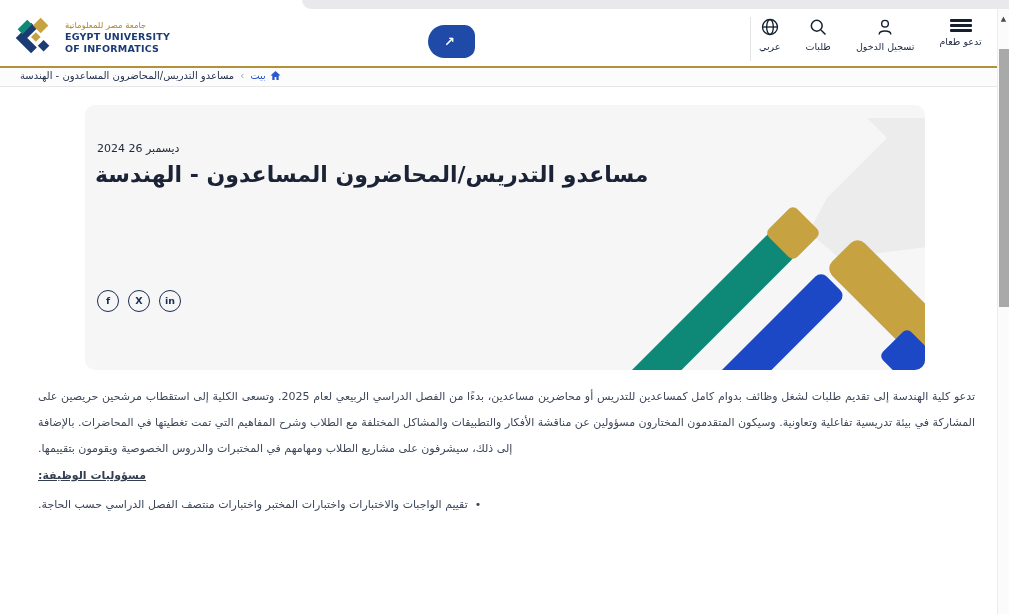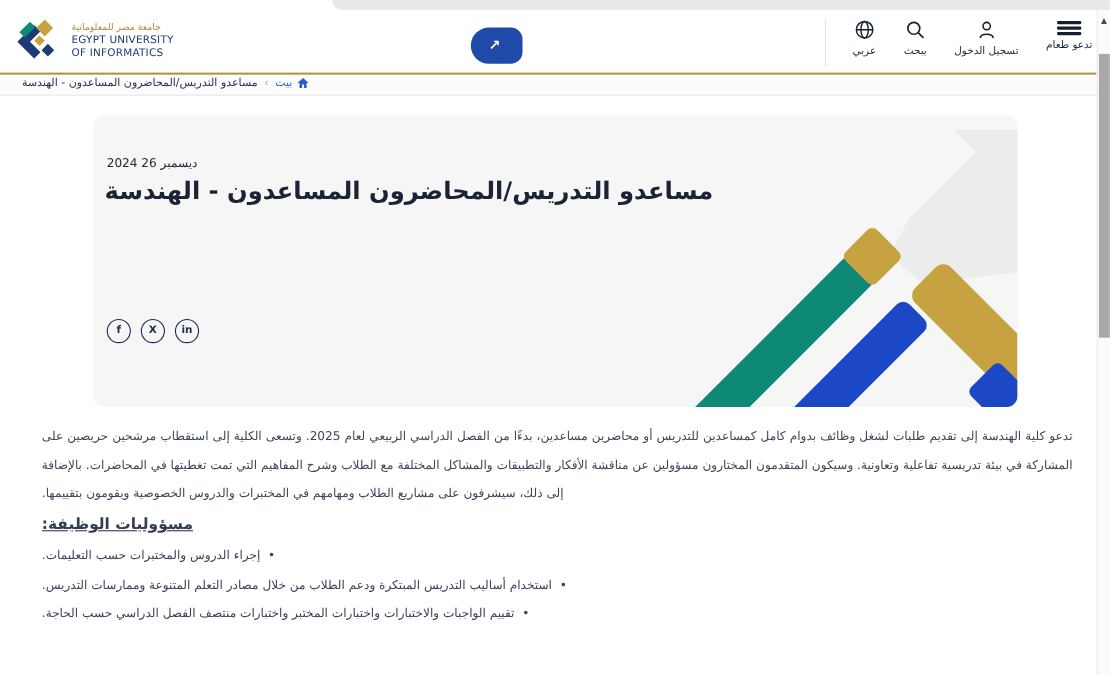--- a/index.html
+++ b/index.html
@@ -12,30 +12,30 @@
 
   
   .scrollbar { position:absolute; top:9px; right:0; bottom:0; width:12px; background:#fbfbfb; border-left:1px solid #ececec; z-index:50; }
   .sb-up { position:absolute; top:5px; left:0; width:11px; text-align:center; font-size:7px; color:#4a4a4a; line-height:10px; }
   .sb-thumb { position:absolute; top:40px; left:1px; width:10px; height:258px; background:#a9a9a9; }
 
   
   header { position:absolute; top:9px; left:0; width:997px; height:73px; background:#fff; z-index:10; }
   .logo { position:absolute; left:10px; top:5px; display:flex; align-items:center; gap:9px; cursor:pointer; }
   .logo-text .ar { font-size:8.5px; color:#ab8a33; direction:rtl; text-align:left; line-height:11px; }
-  .logo-text .en { font-size:9.5px; font-weight:normal; color:#1a3b74; line-height:11.5px; letter-spacing:.2px; }
+  .logo-text .en { font-size:9.5px; font-weight:bold; color:#1a3b74; line-height:11.5px; letter-spacing:.2px; }
 
   .apply-btn { position:absolute; left:428px; top:16px; height:33px; background:#1f4aa8; color:#fff;
     border:none; border-radius:17px 11px 11px 17px; display:flex; align-items:center; gap:9px;
     padding:0 20px 0 16px; font-size:12.5px; font-weight:bold; font-family:inherit; cursor:pointer; }
   .apply-btn .arr { font-size:13px; font-weight:bold; }
   .apply-btn .lbl { direction:rtl; white-space:nowrap; }
 
   .actions { position:absolute; left:750px; top:8px; height:44px; display:flex; align-items:flex-start; gap:25px;
-    border-left:1px solid #e4e4e4; padding-left:24px; }
+    border-left:1px solid #e4e4e4; padding-left:8px; }
   .action { display:flex; flex-direction:column; align-items:center; gap:4px; color:#1b2840; font-size:9.5px;
     cursor:pointer; white-space:nowrap; }
   .action svg { display:block; }
   .burger { width:22px; height:15px; display:flex; flex-direction:column; justify-content:space-between; padding-top:2px; }
   .burger i { display:block; height:2.6px; background:#15202f; border-radius:1px; }
 
   
   .gold-line { position:absolute; top:66px; left:0; width:997px; height:2px; background:#b2913c; z-index:10; }
   .breadcrumb-bar { position:absolute; top:68px; left:0; width:997px; height:19px; background:#fcfcfc;
     border-bottom:1px solid #e7e7e7; z-index:10; }
@@ -53,21 +53,21 @@
   .card-title { position:absolute; left:10px; top:57px; font-size:22px; font-weight:600; color:#1b2336;
     direction:rtl; white-space:nowrap; }
   .social { position:absolute; left:12px; top:185px; display:flex; gap:9px; }
   .social-btn { width:22px; height:22px; border:1.5px solid #1b2d52; border-radius:50%; background:transparent;
     display:flex; align-items:center; justify-content:center; font-size:9.5px; font-weight:bold; color:#1b2d52;
     cursor:pointer; font-family:inherit; line-height:1; }
   .card-art { position:absolute; right:0; bottom:0; }
 
   .intro { position:absolute; left:38px; top:296px; width:937px; direction:rtl;
     text-align:justify; text-align-last:left; font-size:11px; line-height:26px; color:#3c4759; }
-  .resp-heading { position:absolute; left:38px; top:381px; direction:rtl; font-size:14px; font-weight:600;
+  .resp-heading { position:absolute; left:38px; top:381px; direction:rtl; font-size:11px; font-weight:600;
     color:#333f50; text-decoration:underline; }
   .resp-list { position:absolute; left:38px; top:404px; width:937px; list-style:none; direction:rtl;
     text-align:left; font-size:11px; color:#39455a; }
   .resp-list li { line-height:25.5px; margin-bottom:1px; }
   .resp-list li::before { content:"•"; margin-left:7px; color:#39455a; }
 </style>
 </head>
 <body>
 
 <div class="top-strip">
@@ -108,21 +108,21 @@
           <ellipse cx="12" cy="12" rx="4" ry="9"></ellipse>
           <line x1="3" y1="12" x2="21" y2="12"></line>
       </svg>
       <span>عربي</span>
     </div>
     <div class="action">
       <svg width="20" height="20" viewBox="0 0 24 24" fill="none" stroke="#15202f" stroke-width="1.8">
         <circle cx="10.5" cy="10.5" r="6.5"></circle>
           <line x1="15.5" y1="15.5" x2="21" y2="21"></line>
       </svg>
-      <span>يبحث</span>
+      <span>طلبات</span>
     </div>
     <div class="action">
       <svg width="20" height="20" viewBox="0 0 24 24" fill="none" stroke="#15202f" stroke-width="1.7">
         <circle cx="12" cy="8" r="4"></circle>
           <path d="M5 21 C5 15.5 19 15.5 19 21"></path>
       </svg>
       <span>تسجيل الدخول</span>
     </div>
     <div class="action">
       <span class="burger">
@@ -175,18 +175,16 @@
           <span>in</span>
         </button>
     </div>
   </section>
 
   <p class="intro">تدعو كلية الهندسة إلى تقديم طلبات لشغل وظائف بدوام كامل كمساعدين للتدريس أو محاضرين مساعدين، بدءًا من الفصل الدراسي الربيعي لعام 2025. وتسعى الكلية إلى استقطاب مرشحين حريصين على المشاركة في بيئة تدريسية تفاعلية وتعاونية. وسيكون المتقدمون المختارون مسؤولين عن مناقشة الأفكار والتطبيقات والمشاكل المختلفة مع الطلاب وشرح المفاهيم التي تمت تغطيتها في المحاضرات. بالإضافة إلى ذلك، سيشرفون على مشاريع الطلاب ومهامهم في المختبرات والدروس الخصوصية ويقومون بتقييمها.</p>
 
   <h3 class="resp-heading">مسؤوليات الوظيفة:</h3>
 
   <ul class="resp-list">
-    <li>إجراء الدروس والمختبرات حسب التعليمات.</li>
-    <li>استخدام أساليب التدريس المبتكرة ودعم الطلاب من خلال مصادر التعلم المتنوعة وممارسات التدريس.</li>
     <li>تقييم الواجبات والاختبارات واختبارات المختبر واختبارات منتصف الفصل الدراسي حسب الحاجة.</li>
   </ul>
 
 </main>
 
 </body></html>

